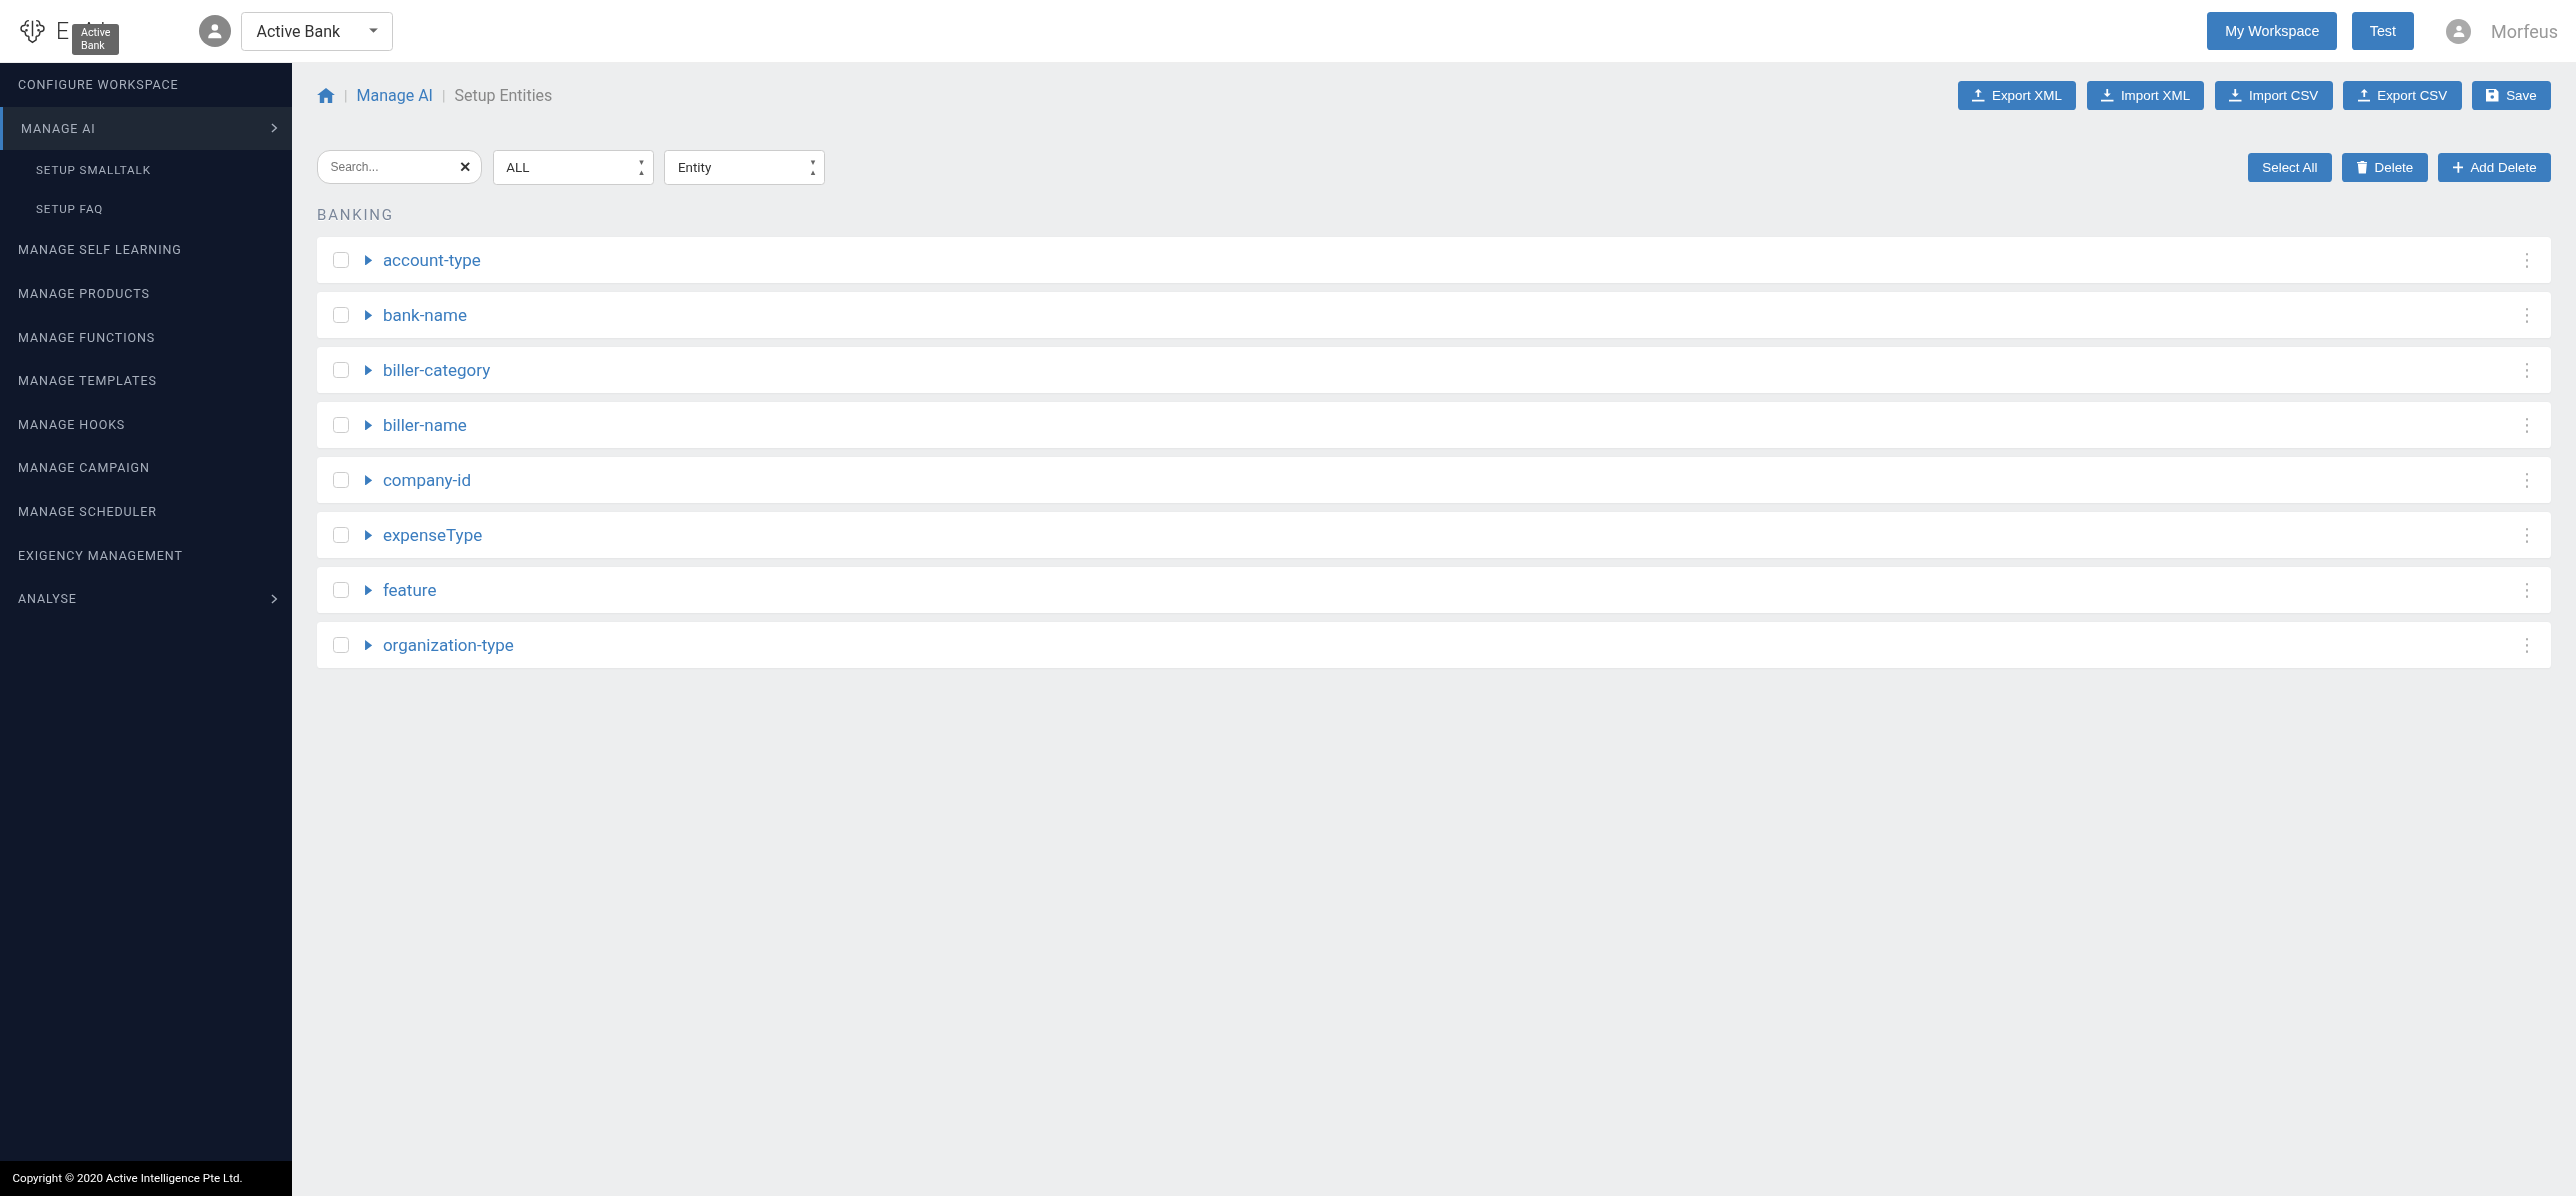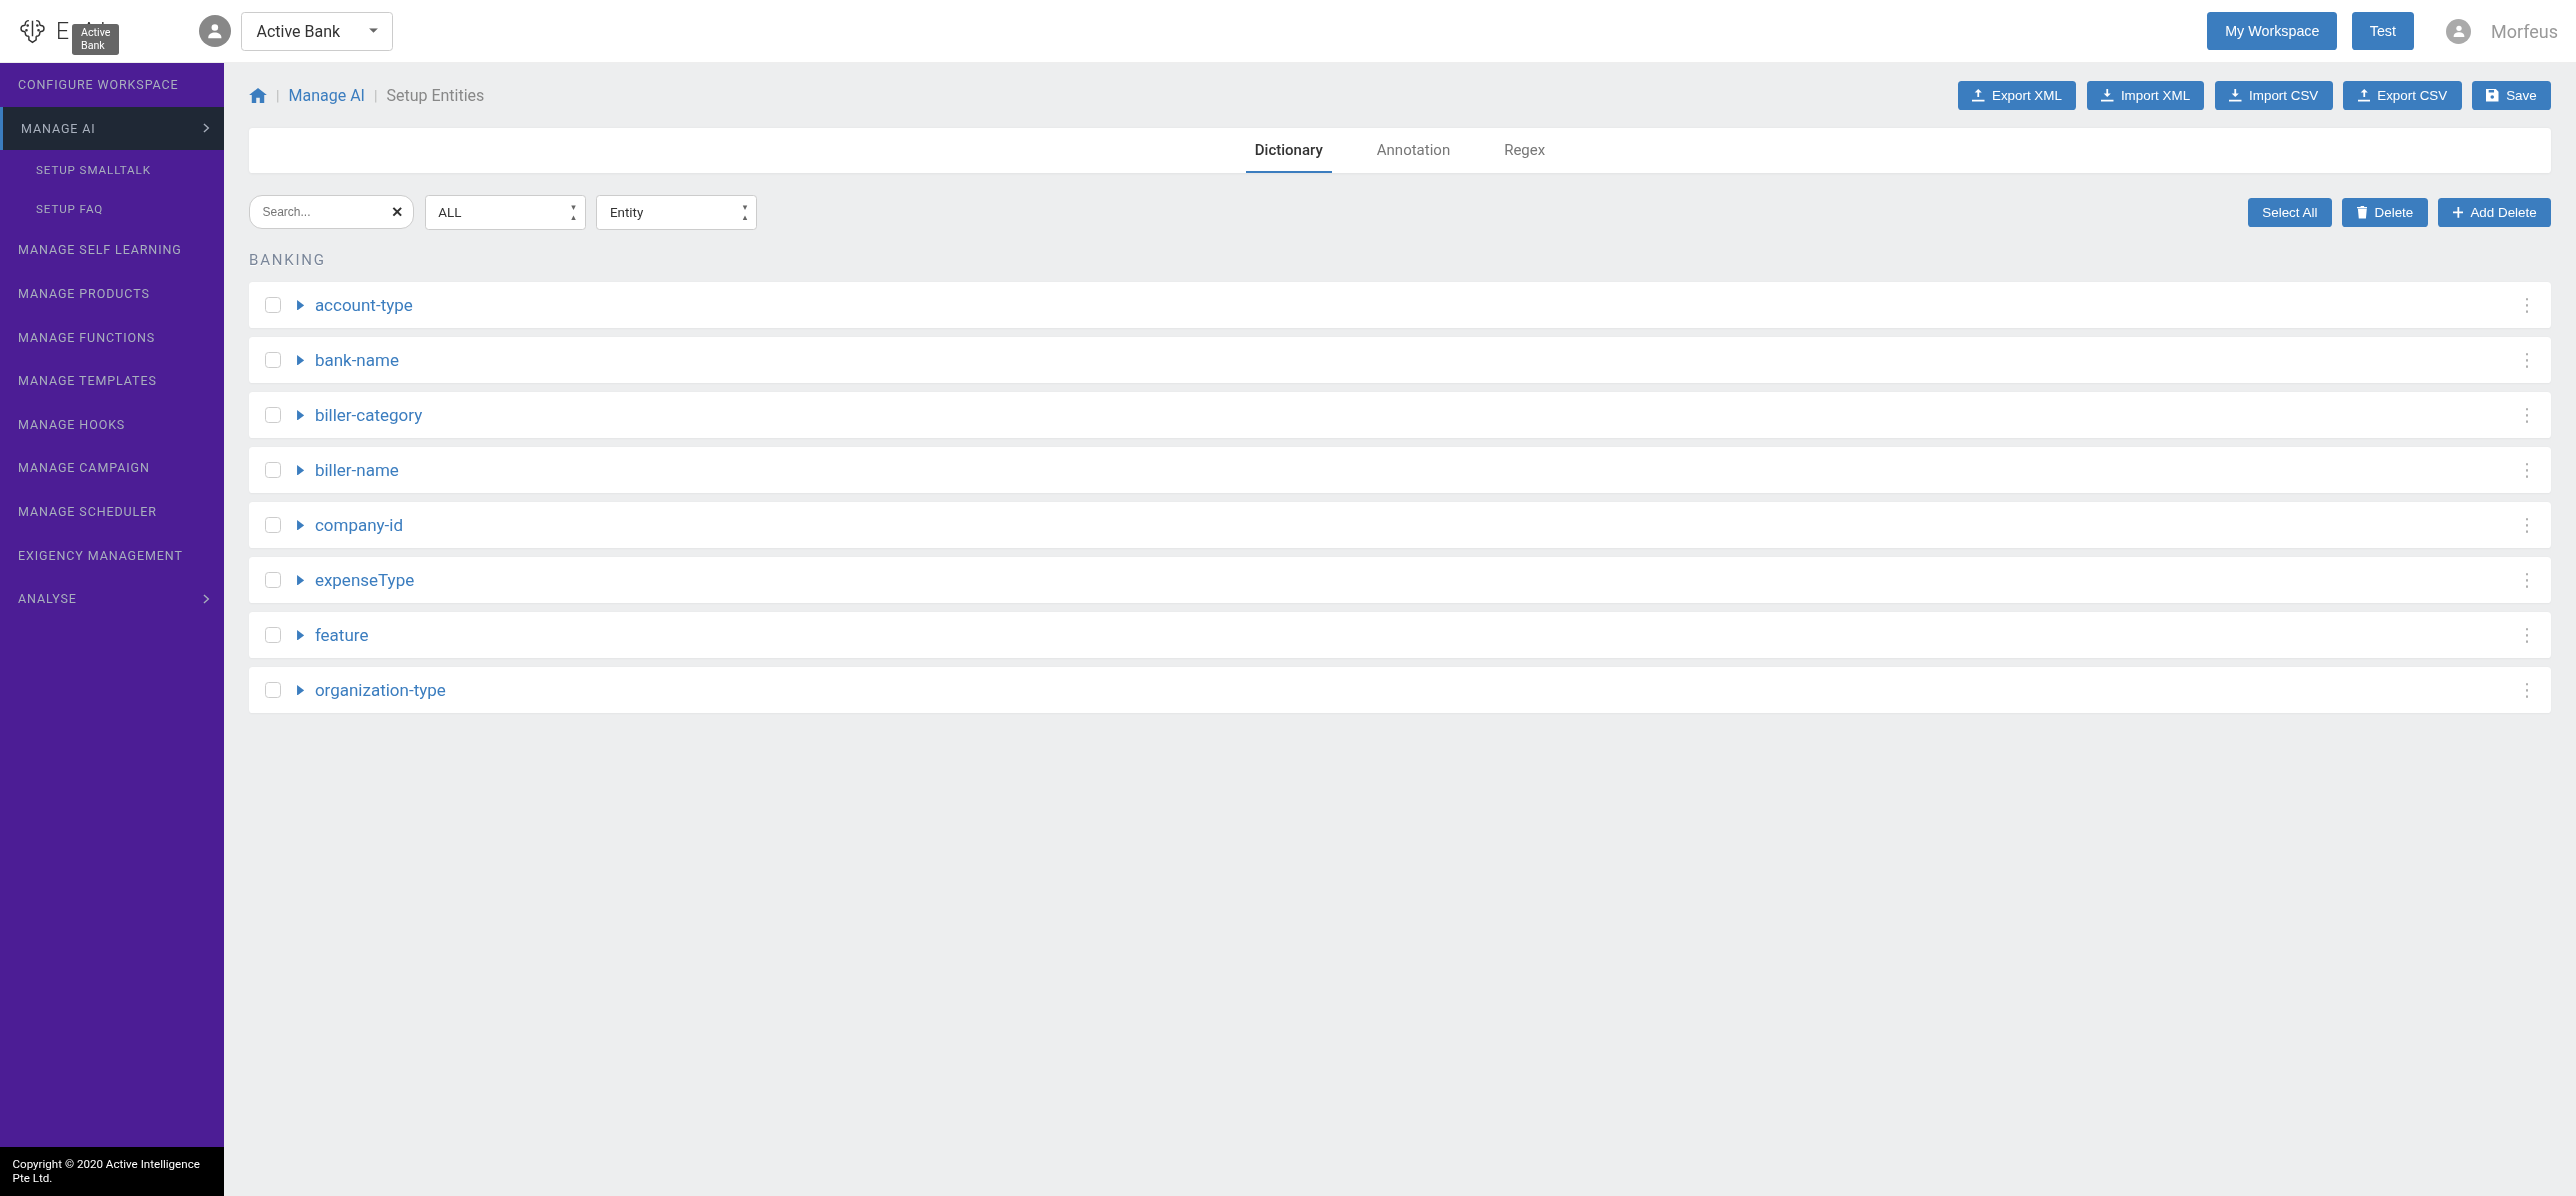--- a/index.html
+++ b/index.html
@@ -18,21 +18,21 @@
     .dropdown-caret { position: absolute; right: 14.3px; top: 50%; transform: translateY(-50%); }
     
     .topbar-right { margin-left: auto; display: flex; align-items: center; gap: 14.3px; padding-left: 20px; }
     .btn { background: #3b7dbf; color: #fff; border: none; padding: 10.7px 18px; border-radius: 3.6px; font-size: 14.3px; cursor: pointer; display: inline-flex; align-items: center; gap: 7.2px; }
     .user-area { display: flex; align-items: center; gap: 9px; color: #999; font-size: 18px; margin-left: 18px; }
     .user-area .avatar-circle { width: 25px; height: 25px; background: #aaa; }
     .user-area .avatar-circle svg { width: 16px; height: 16px; }
     
     .layout { display: flex; height: calc(100vh - 63px); }
     
-    .sidebar { width: 224px; background: #4c1d95; color: #a8b0bd; display: flex; flex-direction: column; }
+    .sidebar { width: 292px; background: #0f172a; color: #a8b0bd; display: flex; flex-direction: column; }
     .sidebar-item { padding: 14.3px 18px; font-size: 12.5px; letter-spacing: 0.9px; cursor: pointer; position: relative; }
     .sidebar-item.active { background: #1f2835; border-left: 3.6px solid #3b7dbf; }
     .sidebar-item .chevron { position: absolute; right: 14.3px; top: 50%; transform: translateY(-50%); }
     .sidebar-subitem { padding: 12.5px 18px 12.5px 36px; font-size: 11.6px; letter-spacing: 0.9px; cursor: pointer; }
     .sidebar-footer { margin-top: auto; background: #000; color: #fff; padding: 10.7px 12.5px; font-size: 11.6px; }
     
     .main { flex: 1; background: #edeeef; overflow-y: auto; padding: 0 0 18px 0; }
     
     .breadcrumb-row { display: flex; align-items: center; padding: 18px 25px; gap: 9px; }
     .breadcrumb-row .home-icon { color: #3b7dbf; }
@@ -220,25 +220,20 @@
           <span>
               <svg width="12.5" height="12.5" viewBox="0 0 14 14" fill="#fff">
                 <path d="M0 0v14h14V3l-3-3H0zm3 1h6v3H3V1zm4 6a2 2 0 110 4 2 2 0 010-4z"></path>
               </svg>
             </span>
           <span>Save</span>
         </button>
       </div>
     </div>
 
-    <div class="tabs-card">
-      <div class="tab active">Dictionary</div>
-      <div class="tab">Annotation</div>
-      <div class="tab">Regex</div>
-    </div>
 
     <div class="filter-row">
       <div class="search-box">
         <input class="search-input" type="text" placeholder="Search..." style="">
         <span class="search-clear">✕</span>
       </div>
       <div class="select-box">
         <span>ALL</span>
         <span class="select-caret">▾<br>▴</span>
       </div>

